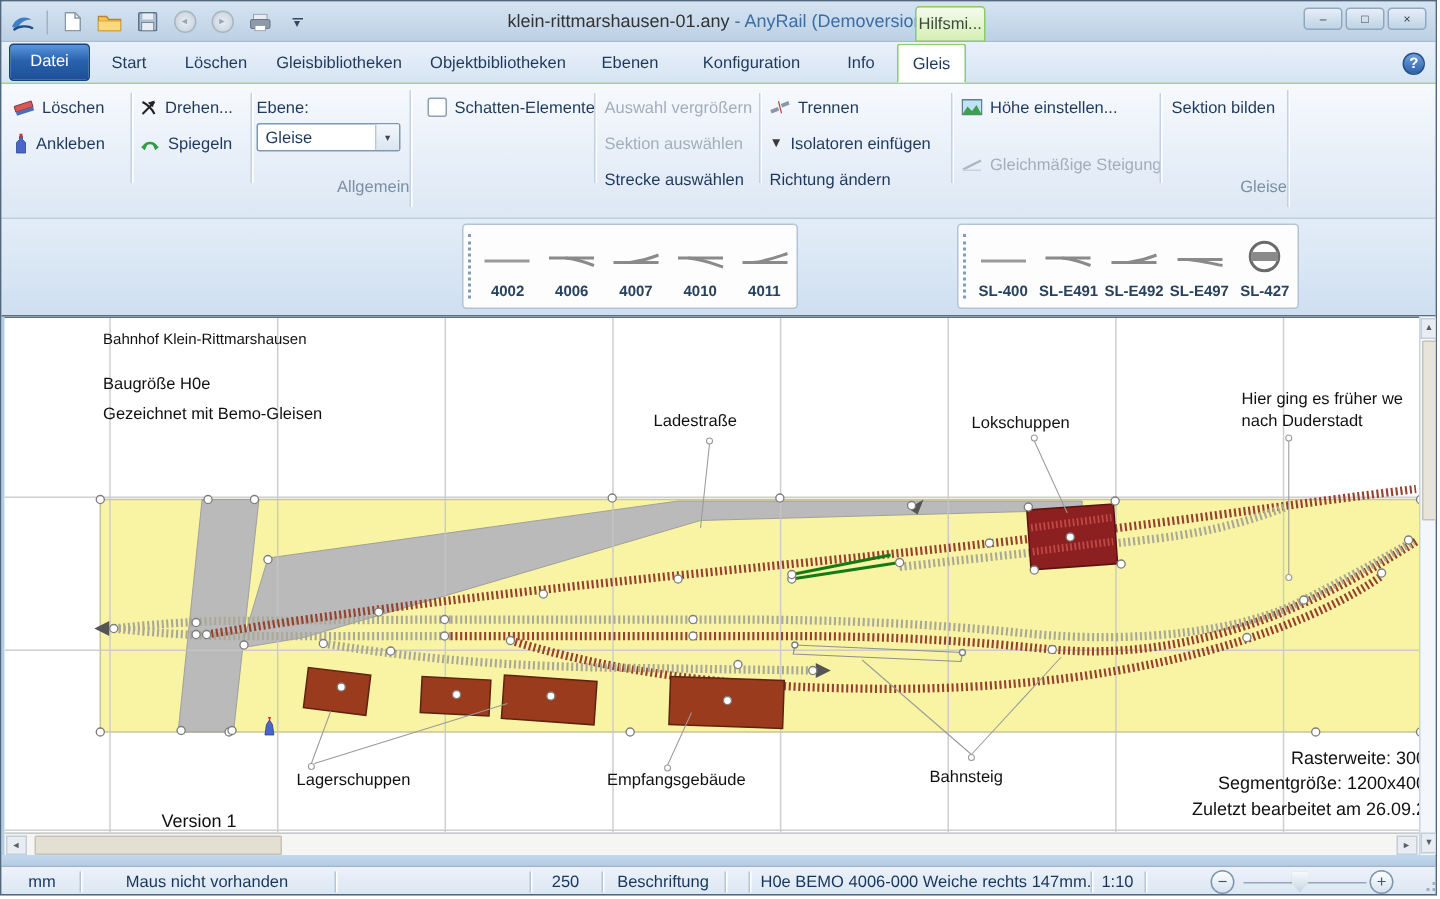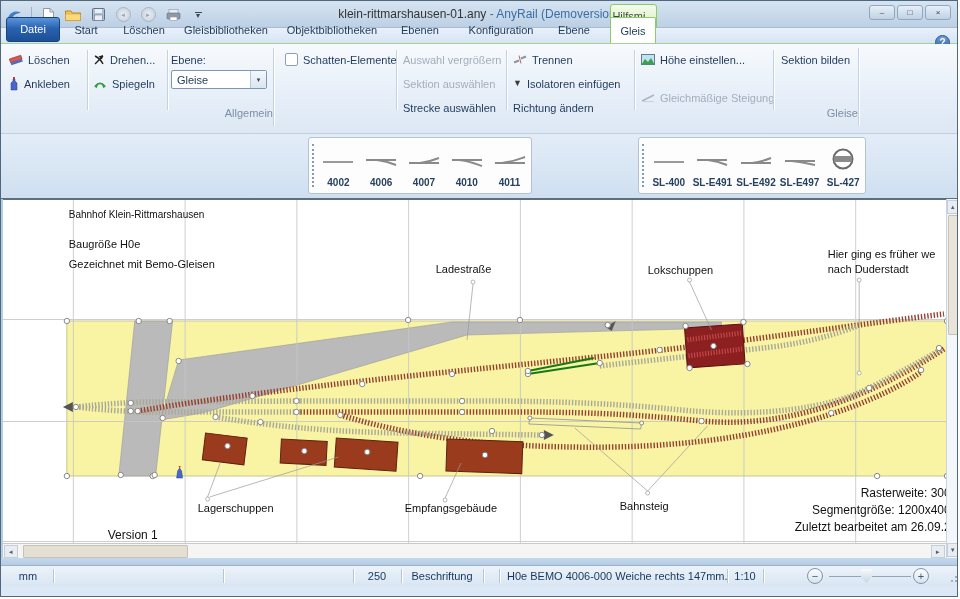--- a/index.html
+++ b/index.html
@@ -15,24 +15,24 @@
   .nav-circ { width: 15px; height: 15px; border-radius: 50%; background: radial-gradient(#e9eef3,#c2cdd9); border: 1px solid #a8b5c2; color: #97a5b4; font-size: 6px; display: flex; align-items: center; justify-content: center; }
   .caret-stack { display: flex; flex-direction: column; align-items: center; line-height: 4px; font-size: 8px; color: #32485e; }
   .caret-line { width: 7px; height: 1px; background: #32485e; margin-bottom: 1px; }
   .title-text { position: absolute; left: 0; right: 0; top: 6px; text-align: center; font-size: 12px; color: #333; }
   .title-text .app-part { color: #3a6ea5; }
   .ctx-header { position: absolute; left: 609px; top: 3px; width: 47px; height: 24px; background: linear-gradient(#f4fbee, #d6efb4); border: 1px solid #8ccb6a; border-radius: 3px 3px 0 0; font-size: 11px; color: #3c4c3c; text-align: center; line-height: 22px; }
   .win-controls { position: absolute; right: 6px; top: 4px; display: flex; gap: 2px; }
   .win-btn { width: 26px; height: 15px; border: 1px solid #8fa8c0; border-radius: 3px; background: linear-gradient(#e6eff8,#bfd2e4); color: #2c3e50; font-size: 8px; text-align: center; line-height: 13px; }
 
   
-  .tabrow { height: 16px; background: linear-gradient(#e9f1fa, #d6e4f3); border-bottom: 1px solid #a6d08d; display: flex; align-items: flex-end; padding-left: 5px; position: relative; }
+  .tabrow { height: 28px; background: linear-gradient(#e9f1fa, #d6e4f3); border-bottom: 1px solid #a6d08d; display: flex; align-items: center; padding-left: 5px; position: relative; }
   .tab-file { width: 54px; height: 25px; margin-bottom: 1px; border-radius: 3px; background: linear-gradient(#5b96dd, #2a62ae 45%, #1d4f97); border: 1px solid #16427f; color: #fff; font-size: 11px; text-align: center; line-height: 23px; }
   .tab { height: 26px; font-size: 11px; color: #1e395b; text-align: center; line-height: 26px; }
-  .tab-gleis { margin-left: 12px; width: 46px; background: #fff; border: 1px solid #8ccb6a; border-bottom: none; border-radius: 2px 2px 0 0; }
+  .tab-gleis { width: 46px; background: #fff; border: 1px solid #8ccb6a; border-bottom: none; border-radius: 2px 2px 0 0; }
   .help-btn { position: absolute; right: 7px; top: 7px; width: 15px; height: 15px; border-radius: 50%; background: linear-gradient(#6fa0dc, #2f62a8); border: 1px solid #24508c; color: #fff; font-size: 10px; font-weight: bold; text-align: center; line-height: 14px; }
 
   
   .ribbon { height: 90px; background: linear-gradient(#f7fafd, #e6eef8 60%, #dde8f4); border-bottom: 1px solid #c0cfe0; position: relative; font-size: 11px; color: #1e395b; }
   .rb-row { position: absolute; height: 17px; display: flex; align-items: center; gap: 5px; white-space: nowrap; }
   .rb-row.disabled { color: #a3aebc; }
   .vsep { position: absolute; top: 6px; height: 60px; width: 1px; background: #c3d2e2; box-shadow: 1px 0 0 #ffffff; }
   .gsep { position: absolute; top: 4px; height: 78px; width: 1px; background: #c3d2e2; box-shadow: 1px 0 0 #ffffff; }
   .grp-label { position: absolute; top: 63px; text-align: right; color: #7d8fa5; font-size: 11px; }
   .combo { position: absolute; left: 170px; top: 26px; width: 96px; height: 19px; background: #fff; border: 1px solid #7f99b4; border-radius: 2px; display: flex; align-items: center; }
@@ -144,21 +144,21 @@
   </div>
 
   <div class="tabrow">
     <div class="tab-file">Datei</div>
     <div class="tab" style="width:52px">Start</div>
     <div class="tab" style="width:64px">Löschen</div>
     <div class="tab" style="width:100px">Gleisbibliotheken</div>
     <div class="tab" style="width:112px">Objektbibliotheken</div>
     <div class="tab" style="width:64px">Ebenen</div>
     <div class="tab" style="width:98px">Konfiguration</div>
-    <div class="tab" style="width:48px">Ebene</div>
+    <div class="tab" style="width:48px">Info</div>
     <div class="tab tab-gleis">Gleis</div>
     <div class="help-btn">?</div>
   </div>
 
   <div class="ribbon">
 
     <div class="rb-row" style="left:8px; top:7px">
       <svg width="14" height="13">
           <g transform="rotate(-18 7 7)">
             <rect x="1" y="4" width="12" height="4" fill="#d8585a" stroke="#8c2f31" stroke-width="0.6"></rect>
@@ -503,20 +503,21 @@
       <span class="vs-thumb"></span>
       <span class="vs-btn" style="bottom:1px">▼</span>
     </div>
   </div>
 
   <div class="frame-strip"></div>
 
   <div class="statusbar">
     <div class="sb-cell" style="left:2px; width:50px">mm</div>
     <div class="sb-sep" style="left:52px"></div>
+    <div class="sb-cell" style="left:52px; width:170px">Maus nicht vorhanden</div>
     <div class="sb-sep" style="left:222px"></div>
     <div class="sb-sep" style="left:352px"></div>
     <div class="sb-cell" style="left:352px; width:48px">250</div>
     <div class="sb-sep" style="left:400px"></div>
     <div class="sb-cell" style="left:400px; width:82px">Beschriftung</div>
     <div class="sb-sep" style="left:482px"></div>
     <div class="sb-sep" style="left:498px"></div>
     <div class="sb-cell" style="left:498px; width:228px; text-align:left; padding-left:8px">H0e BEMO 4006-000 Weiche rechts 147mm.  (mit A</div>
     <div class="sb-sep" style="left:726px"></div>
     <div class="sb-cell" style="left:726px; width:36px">1:10</div>

